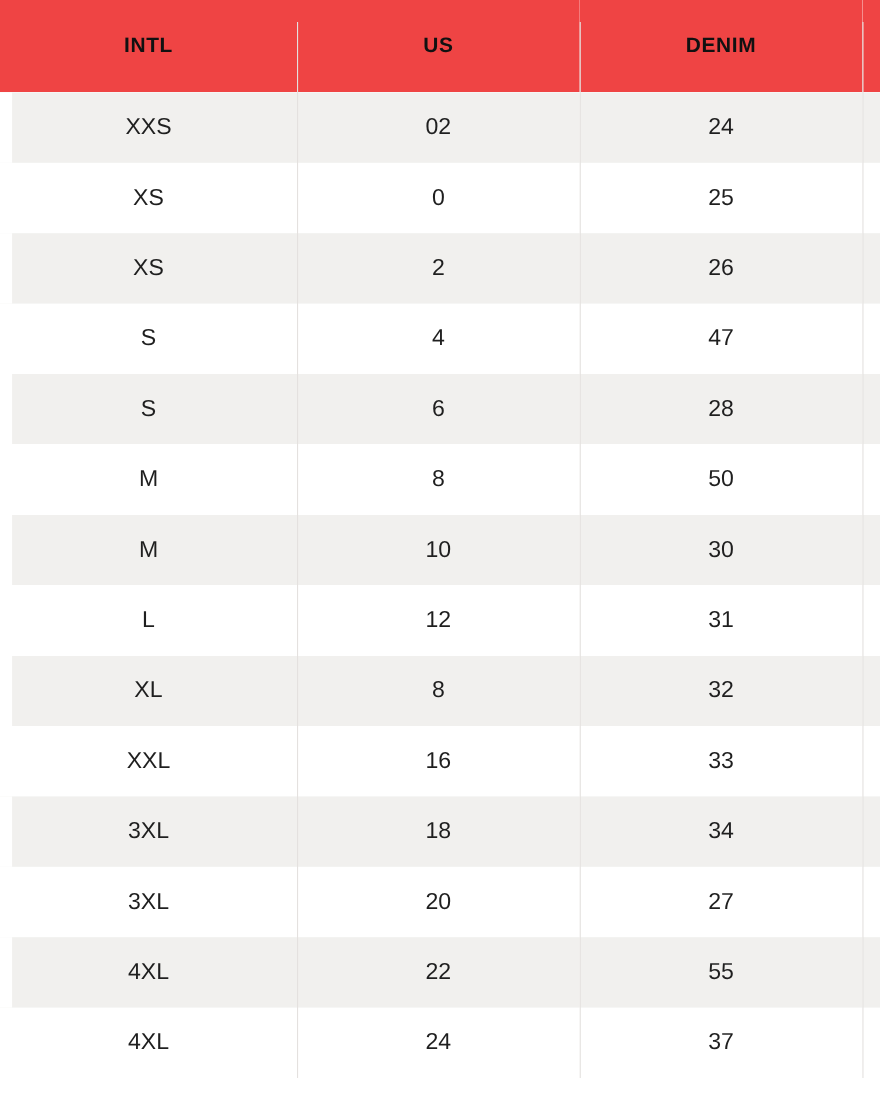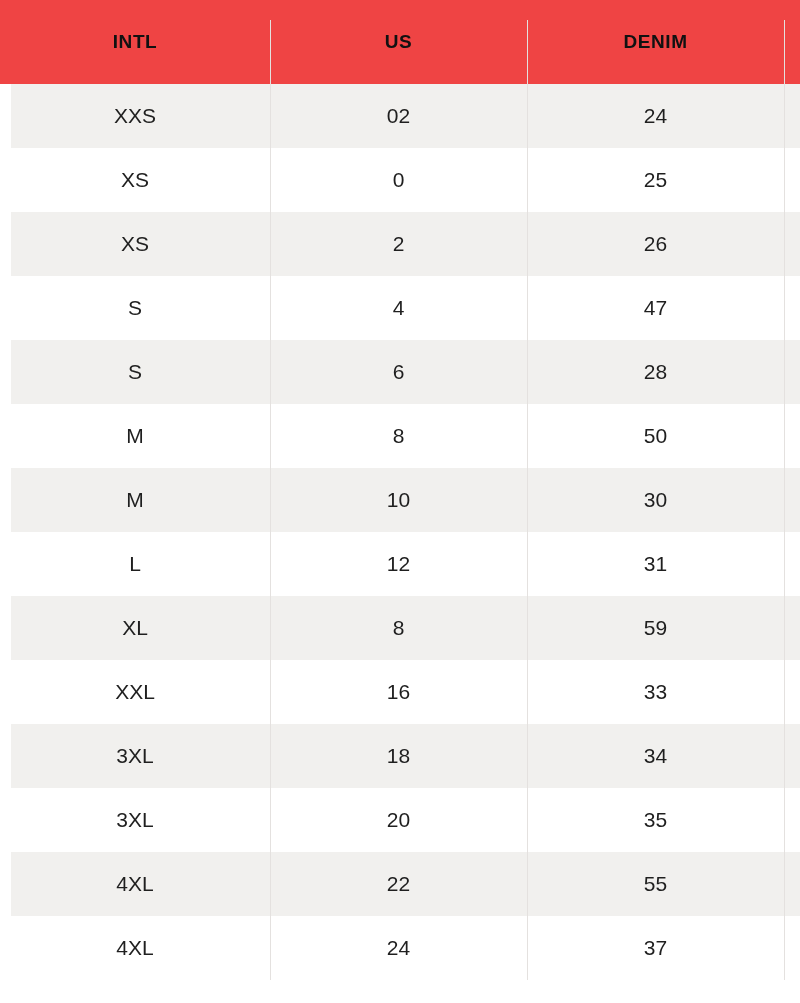--- a/index.html
+++ b/index.html
@@ -173,39 +173,39 @@
           </tr>
           <tr class="plain">
             <td>L</td>
             <td>12</td>
             <td>31</td>
             <td></td>
           </tr>
           <tr class="striped">
             <td>XL</td>
             <td>8</td>
-            <td>59</td>
+            <td>32</td>
             <td></td>
           </tr>
           <tr class="plain">
             <td>XXL</td>
             <td>16</td>
             <td>33</td>
             <td></td>
           </tr>
           <tr class="striped">
             <td>3XL</td>
             <td>18</td>
             <td>34</td>
             <td></td>
           </tr>
           <tr class="plain">
             <td>3XL</td>
             <td>20</td>
-            <td>35</td>
+            <td>27</td>
             <td></td>
           </tr>
           <tr class="striped">
             <td>4XL</td>
             <td>22</td>
             <td>55</td>
             <td></td>
           </tr>
           <tr class="plain">
             <td>4XL</td>

